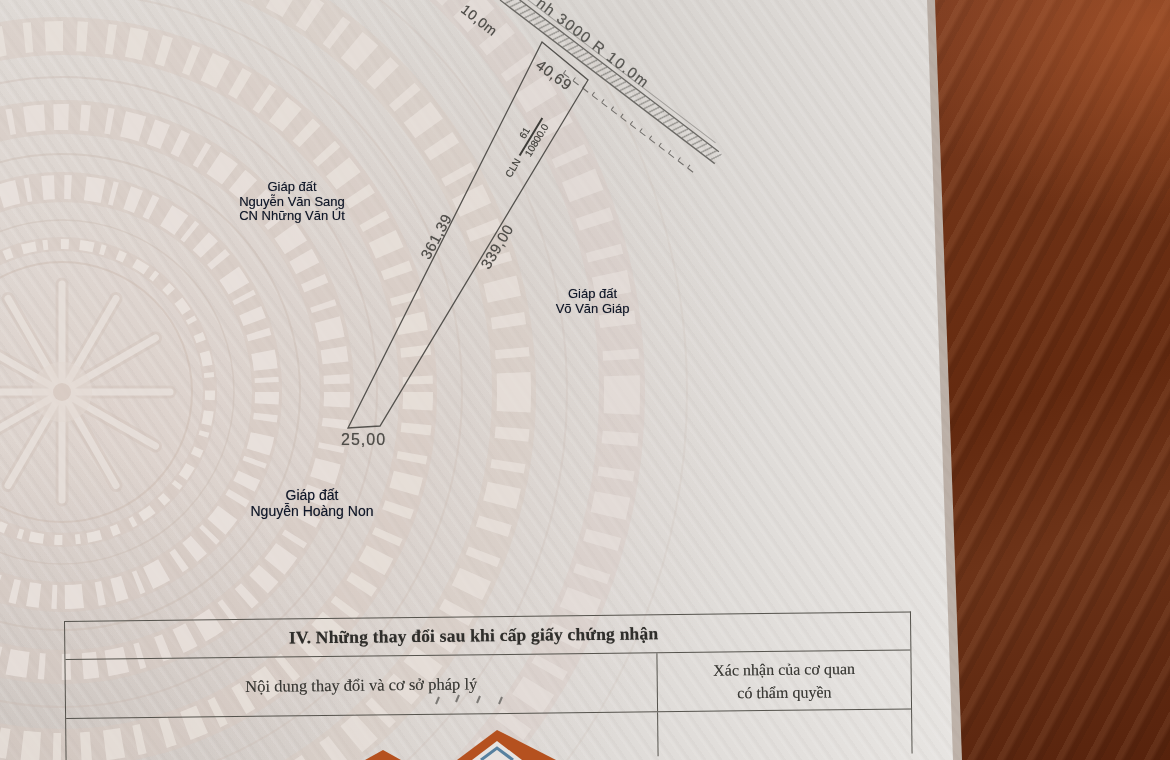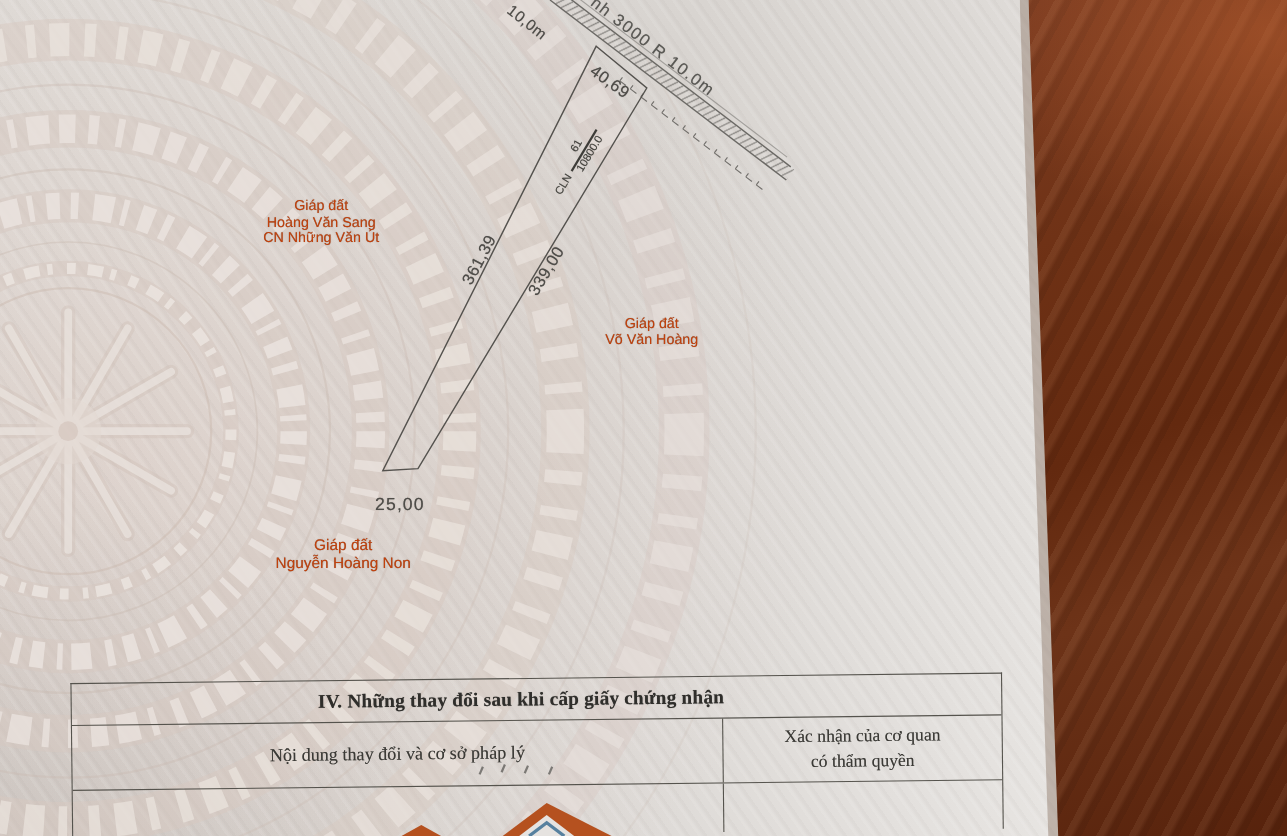--- a/index.html
+++ b/index.html
@@ -19,21 +19,21 @@
   svg{position:absolute;left:0;top:0;}
 
   
   .lbl{
     position:absolute;color:#4b4a46;white-space:nowrap;
     transform-origin:0 0;
     text-shadow:0 0 0.7px rgba(75,74,70,0.65);
   }
   .lbl.center{text-align:center;white-space:normal;}
   .dim{font-size:15px;letter-spacing:0.5px;color:#4f4d49;}
-  .neighbor{font-size:13px;line-height:14.5px;color:#c2410c;}
+  .neighbor{font-size:13px;line-height:14.5px;color:#0f172a;}
   .neighbor span{display:block;}
   .road-name{font-size:15px;letter-spacing:1.5px;color:#5a5955;font-weight:500;}
   .cln{display:flex;align-items:center;gap:4px;font-size:10px;color:#45443f;}
   .cln .frac{display:inline-flex;flex-direction:column;align-items:center;line-height:10px;}
   .cln .bar{display:block;width:44px;height:2px;background:#3d3c38;margin:1px 0;}
 
   
   .chg-table{
     position:absolute;left:64px;top:621px;width:845px;height:141px;
     transform:rotate(-0.65deg);transform-origin:0 0;
@@ -141,31 +141,31 @@
     <span>CLN</span>
     <span class="frac">
       <span>61</span>
       <span class="bar"></span>
       <span>10800.0</span>
     </span>
   </div>
 
   <div class="lbl dim" style="left:417px;top:254px;transform:rotate(-62deg);">361,39</div>
   <div class="lbl dim" style="left:477px;top:263px;transform:rotate(-59deg);">339,00</div>
-  <div class="lbl dim" style="left:341px;top:431px;font-size:16px;letter-spacing:1px;margin-top:20px;">25,00</div>
+  <div class="lbl dim" style="left:341px;top:431px;font-size:16px;letter-spacing:1px;">25,00</div>
 
   <div class="lbl neighbor center" style="left:222px;top:180px;width:140px;">
     <span>Giáp đất</span>
-    <span>Hoàng Văn Sang</span>
+    <span>Nguyễn Văn Sang</span>
     <span>CN Những Văn Út</span>
   </div>
 
   <div class="lbl neighbor center" style="left:530px;top:287px;width:125px;">
     <span>Giáp đất</span>
-    <span>Võ Văn Hoàng</span>
+    <span>Võ Văn Giáp</span>
   </div>
 
   <div class="lbl neighbor center" style="left:237px;top:488px;width:150px;font-size:14px;line-height:15.5px;">
     <span>Giáp đất</span>
     <span>Nguyễn Hoàng Non</span>
   </div>
 
   <div class="chg-table">
     <div class="t-row1">
       <span class="t-title">IV. Những thay đổi sau khi cấp giấy chứng nhận</span>

